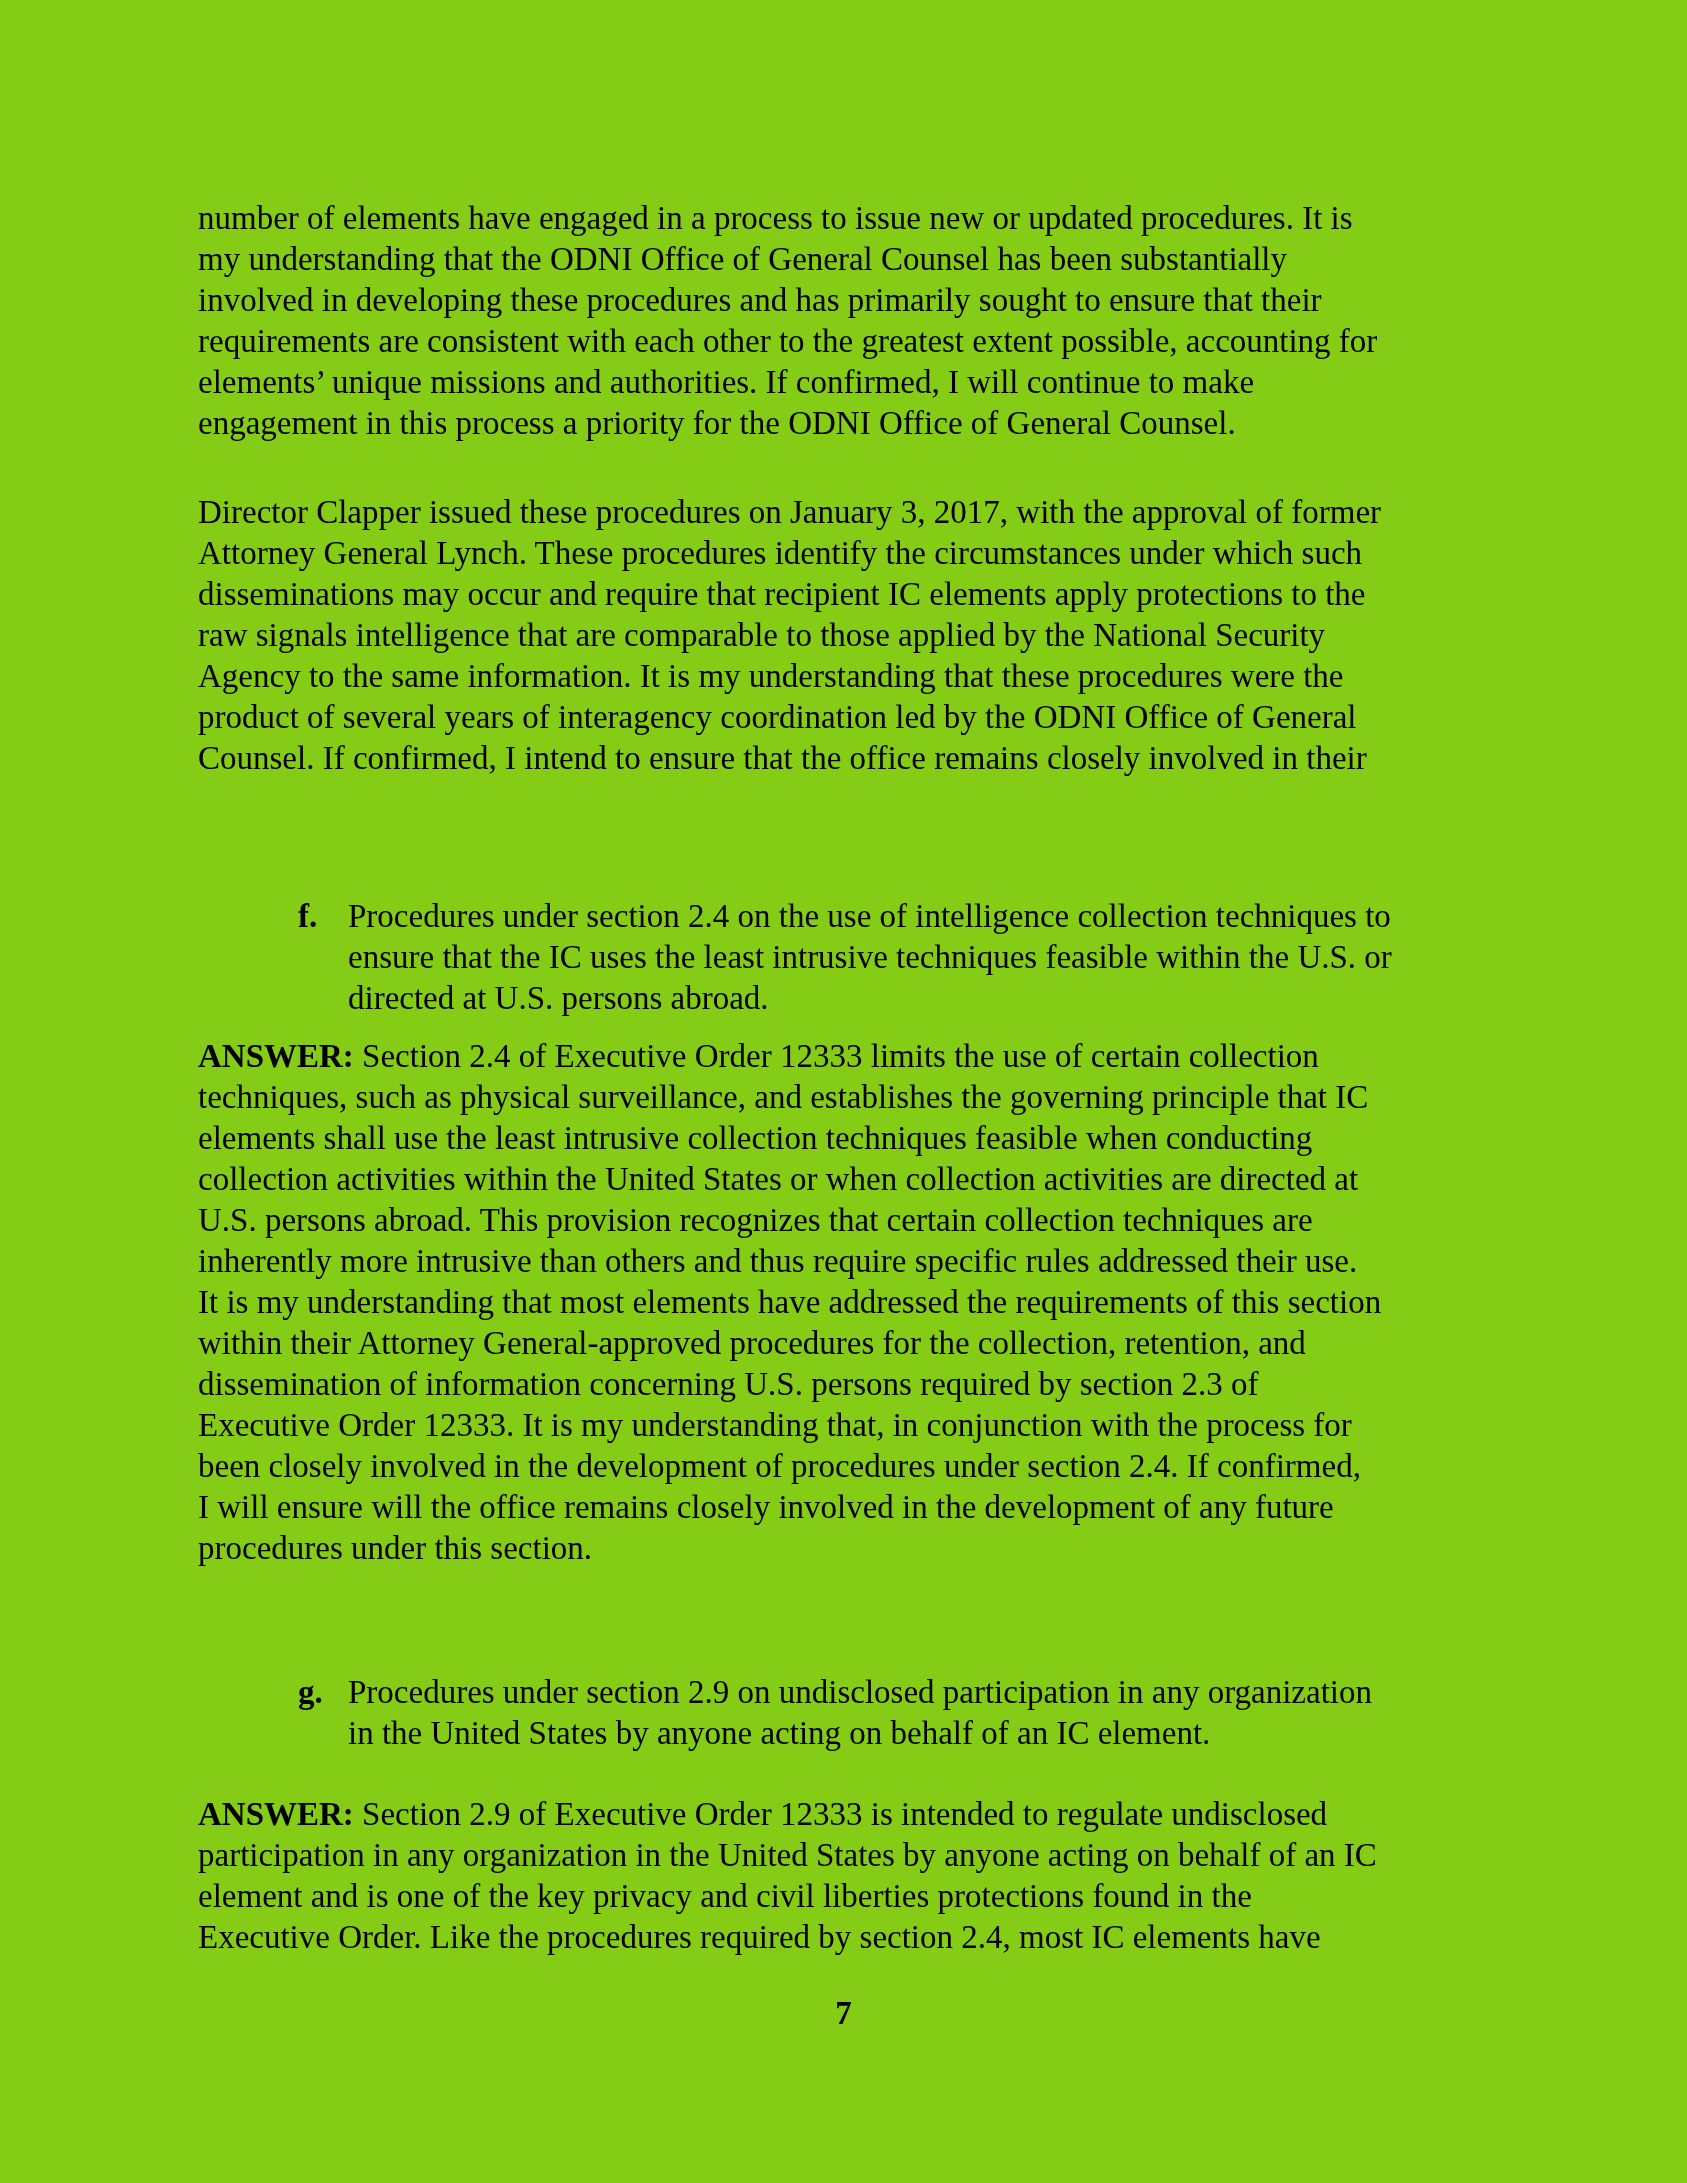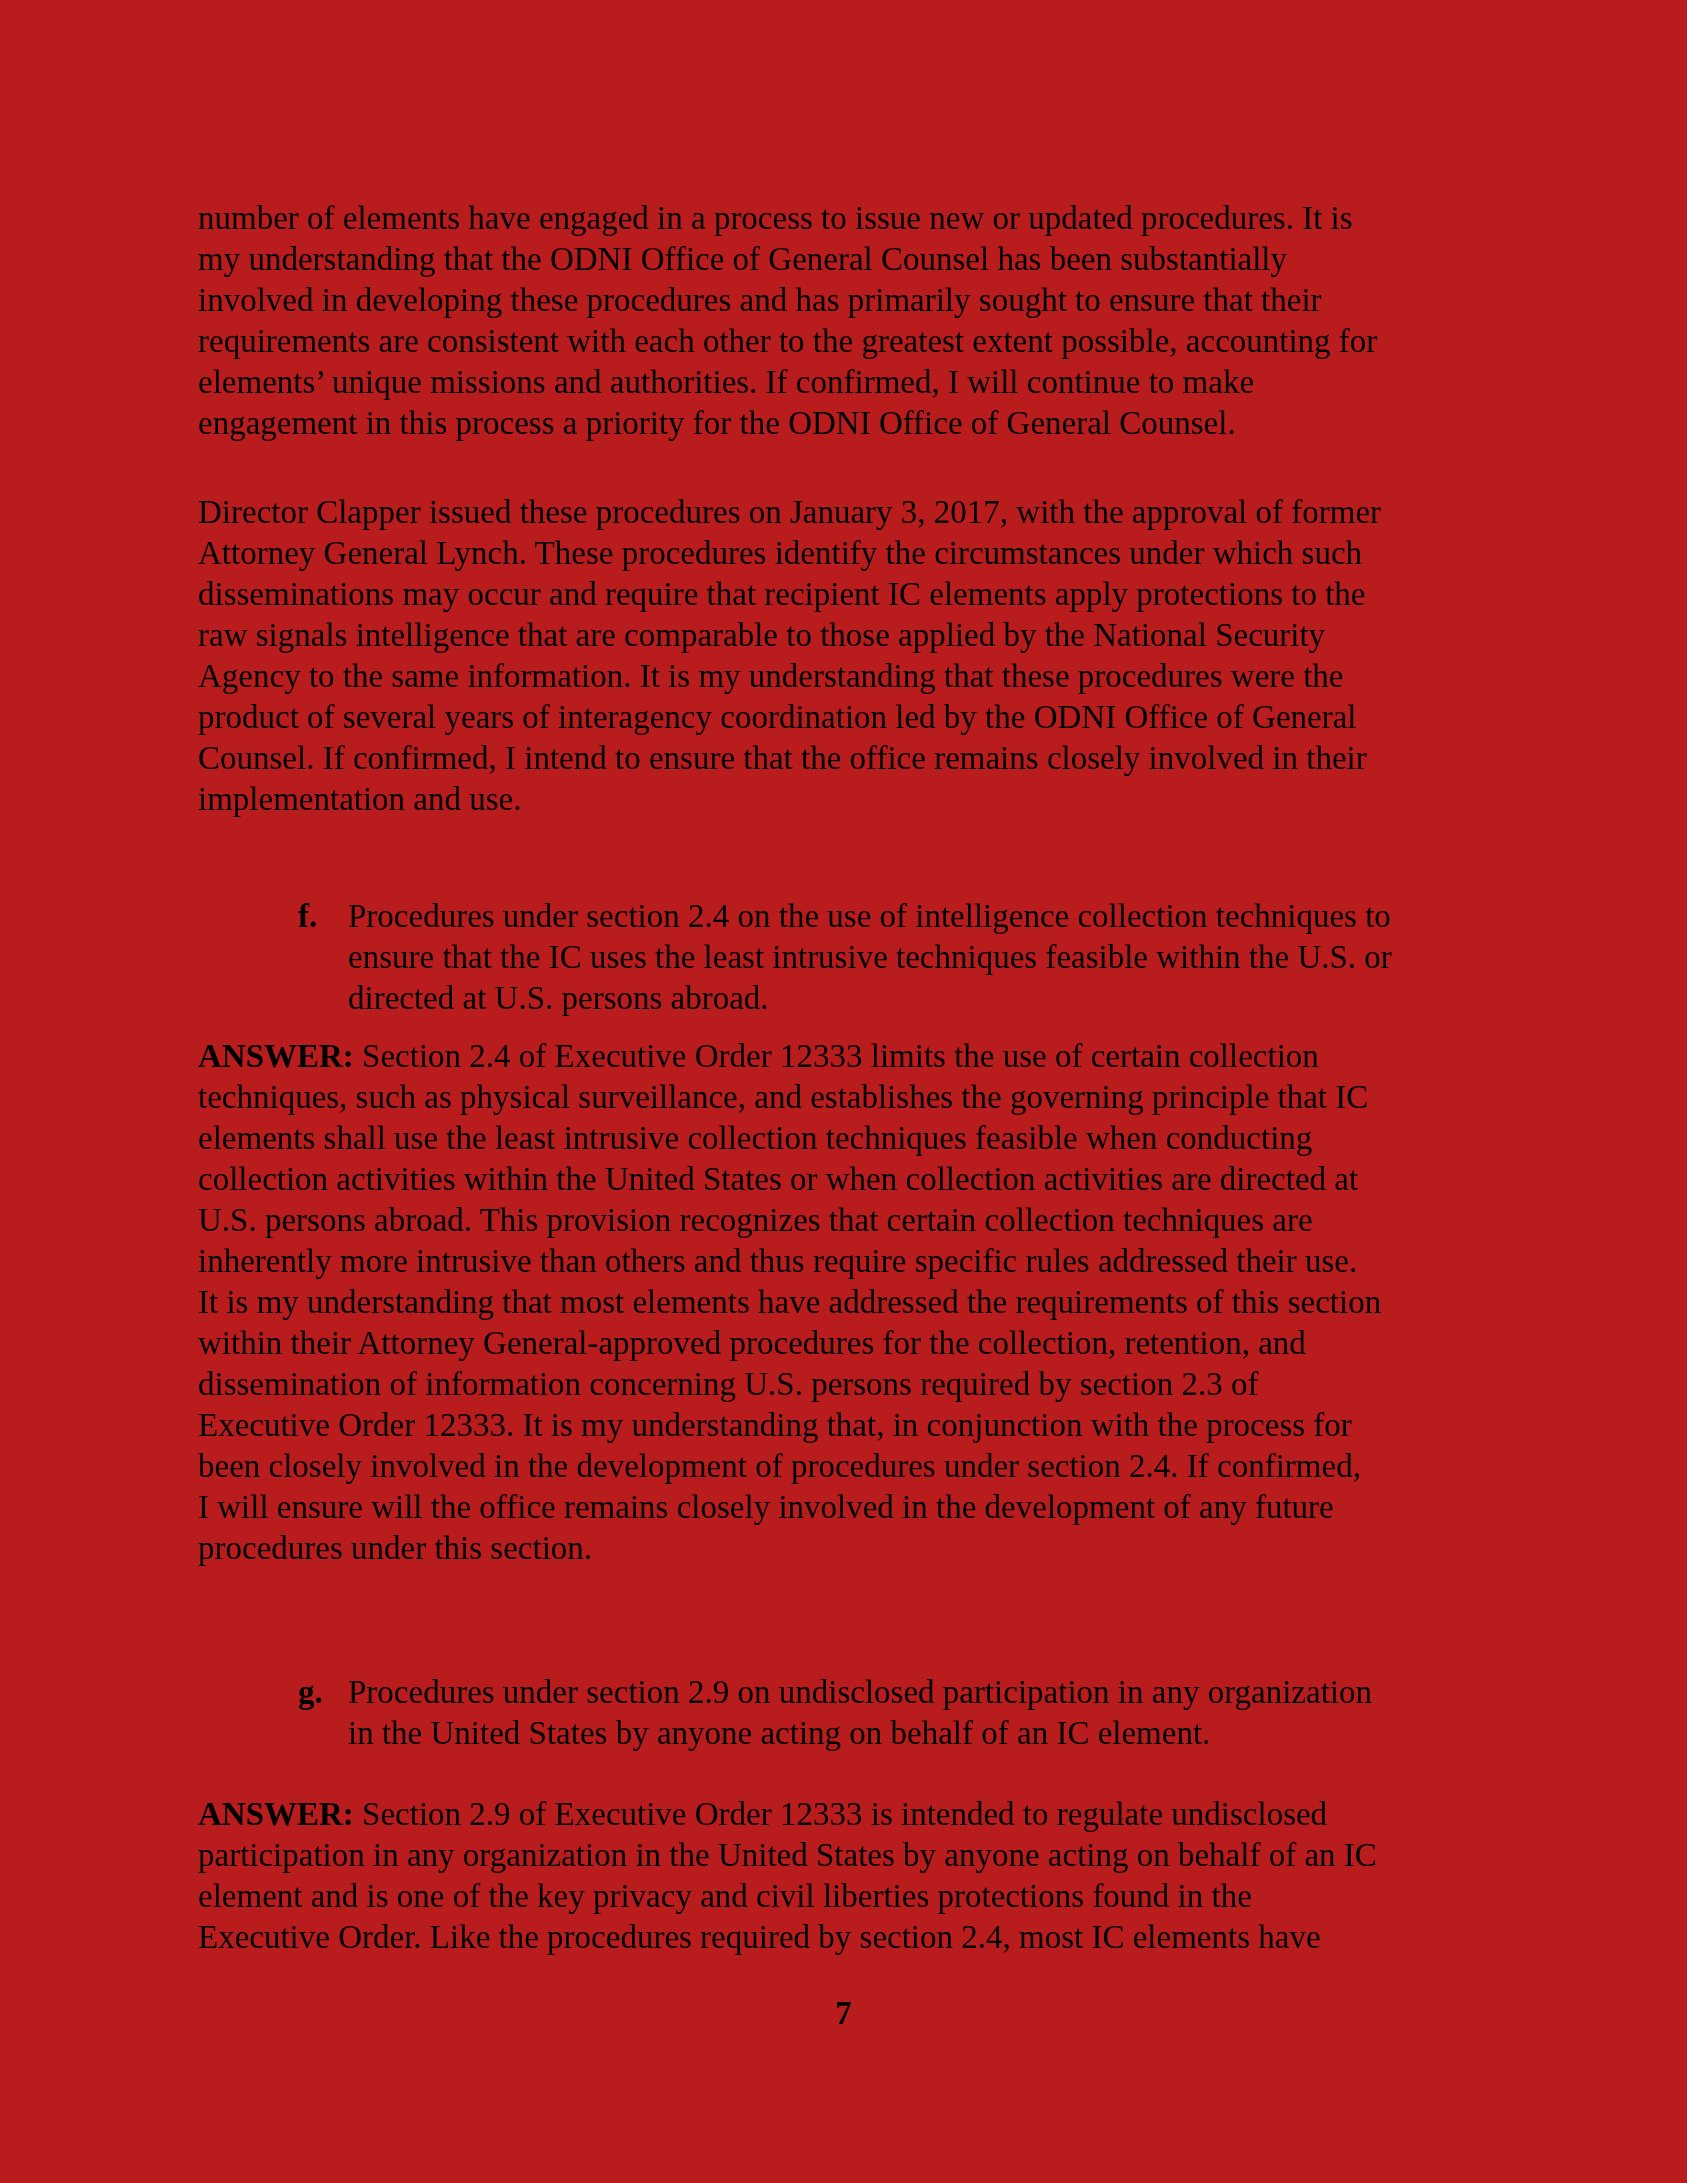--- a/index.html
+++ b/index.html
@@ -13,21 +13,21 @@
     position: relative;
     overflow: hidden;
     font-family: "Liberation Serif", "DejaVu Serif", serif;
     color: #000000;
   }
   .page {
     position: absolute;
     left: 0; top: 0;
     width: 1687px;
     height: 2183px;
-    background: #b91c1c;
+    background: #84cc16;
   }
   .para {
     position: absolute;
     left: 198px;
     width: 1297px;
     font-size: 33px;
     line-height: 41px;
     margin: 0;
     white-space: nowrap;
   }
@@ -84,21 +84,20 @@
   </div>
 
   <div class="para" style="top:492px;">
     <span class="line">Director Clapper issued these procedures on January 3, 2017, with the approval of former</span>
     <span class="line">Attorney General Lynch.  These procedures identify the circumstances under which such</span>
     <span class="line">disseminations may occur and require that recipient IC elements apply protections to the</span>
     <span class="line">raw signals intelligence that are comparable to those applied by the National Security</span>
     <span class="line">Agency to the same information.  It is my understanding that these procedures were the</span>
     <span class="line">product of several years of interagency coordination led by the ODNI Office of General</span>
     <span class="line">Counsel.  If confirmed, I intend to ensure that the office remains closely involved in their</span>
-    <span class="line">implementation and use.</span>
   </div>
 
   <div class="item" style="top:896px;">
     <span class="label">f.</span>
     <div class="body">
       <span class="line">Procedures under section 2.4 on the use of intelligence collection techniques to</span>
       <span class="line">ensure that the IC uses the least intrusive techniques feasible within the U.S. or</span>
       <span class="line">directed at U.S. persons abroad.</span>
     </div>
   </div>

